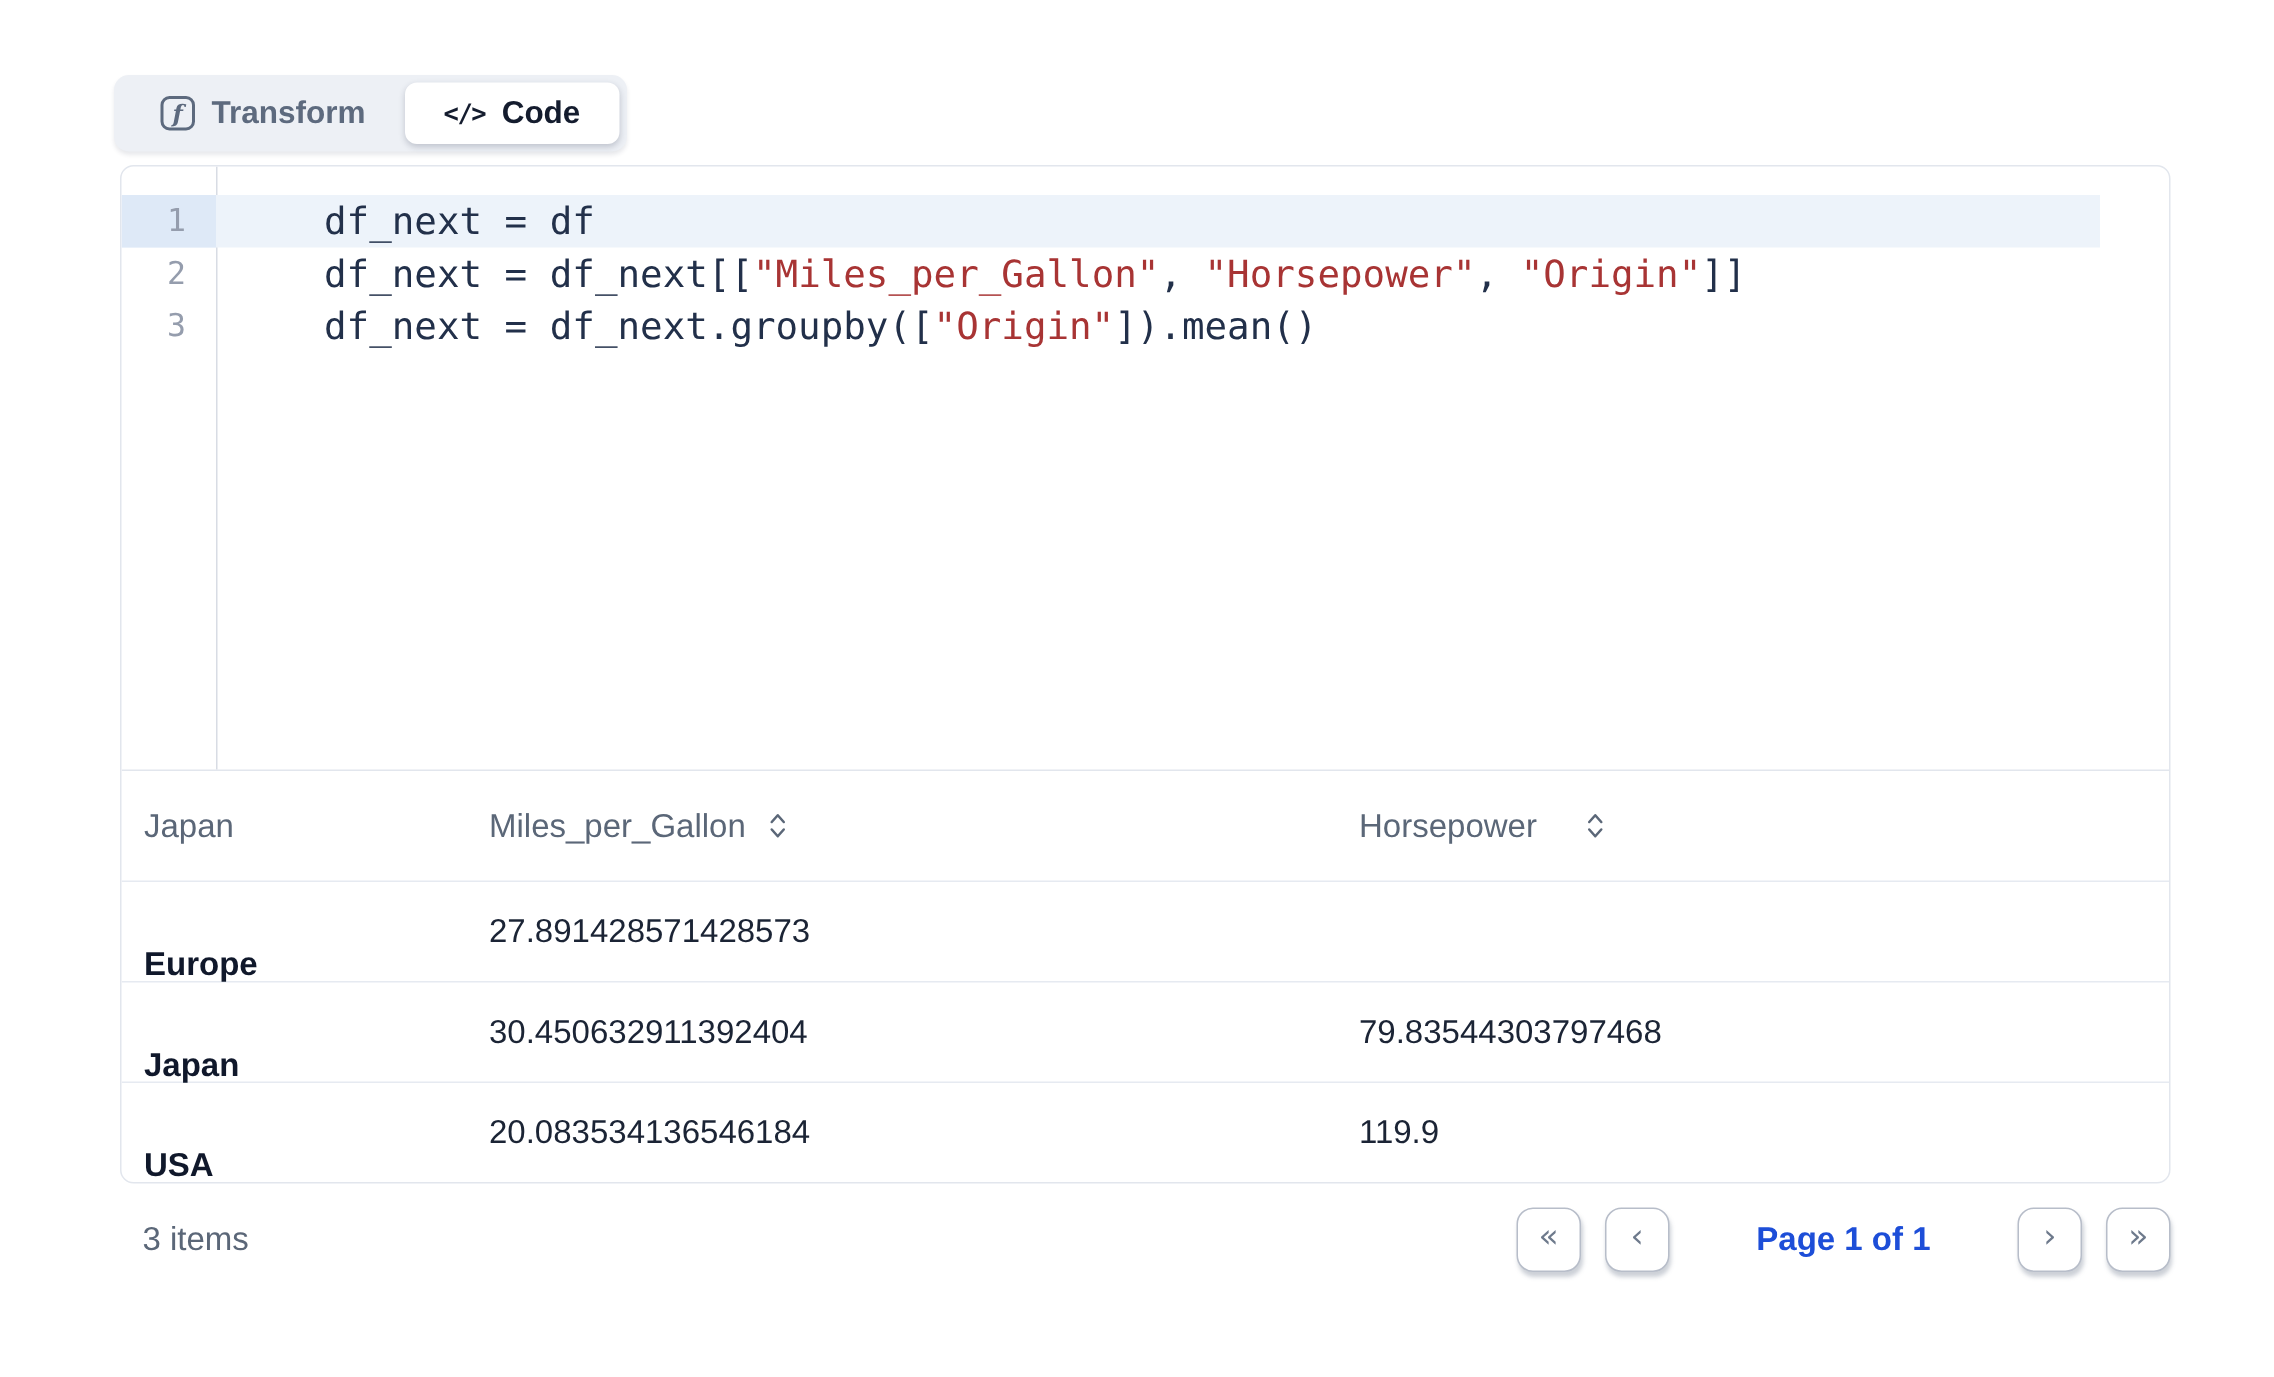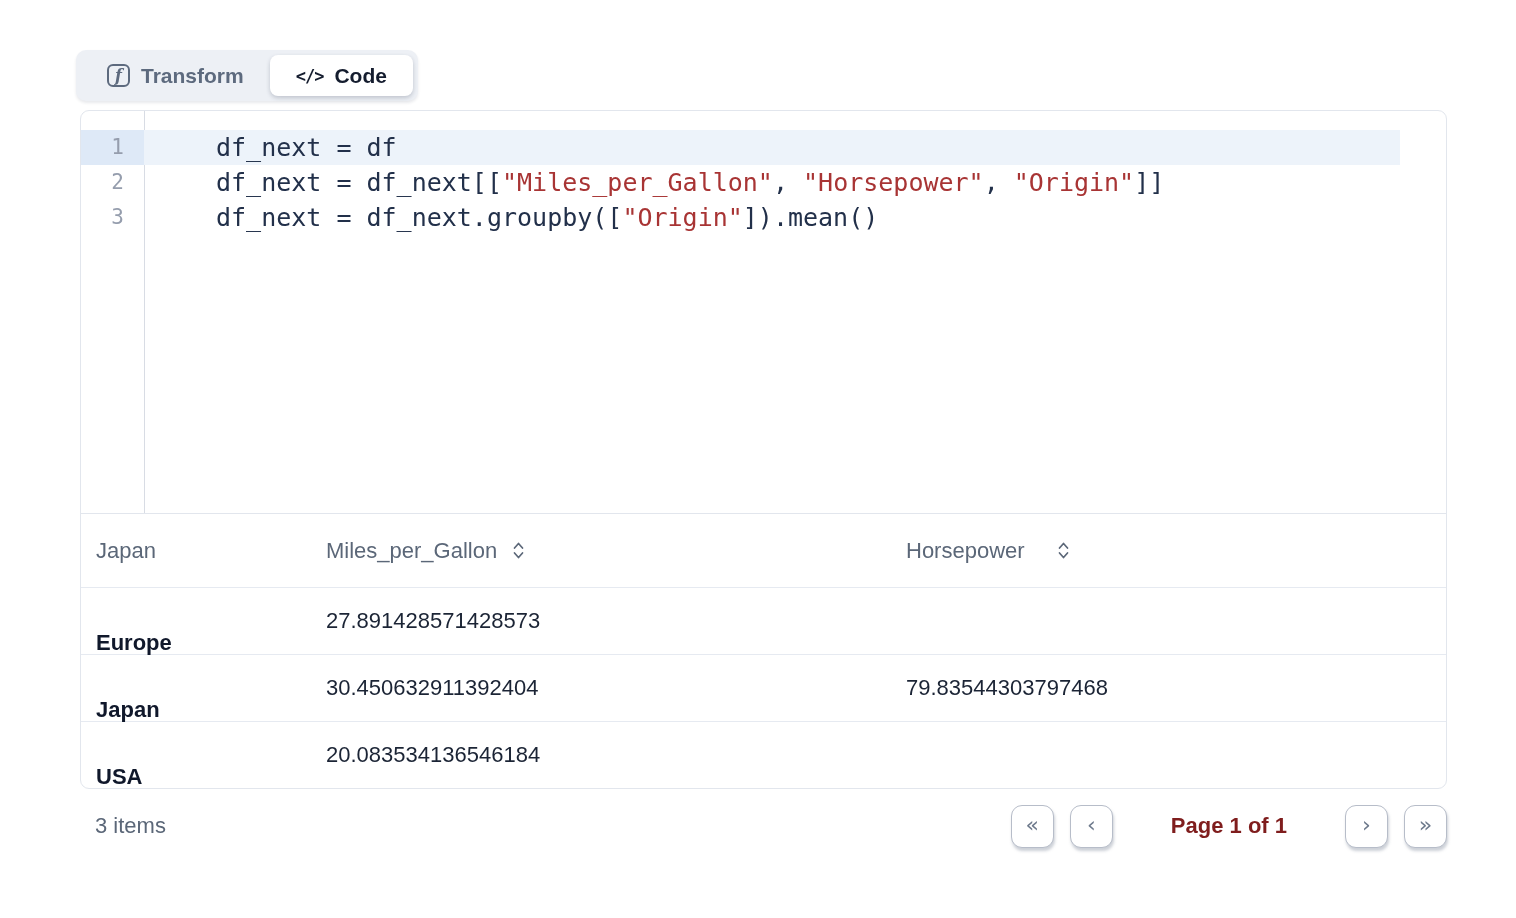--- a/index.html
+++ b/index.html
@@ -70,21 +70,21 @@
   .items-count { padding-left:15px; color:#5b6778; font-size:22px; }
   .pager { margin-left:auto; display:flex; align-items:center; }
   .page-btn {
     width:43px; height:43px; border-radius:11px; border:1.5px solid #b7bdc9;
     background:#fff; display:flex; align-items:center; justify-content:center;
     font-size:22px; color:#6e7a8c; cursor:pointer;
     box-shadow:1px 3px 3px rgba(110,120,140,.35);
     font-family:"DejaVu Sans", sans-serif; line-height:1; padding-bottom:3px;
   }
   .page-btn + .page-btn { margin-left:16px; }
-  .page-label { margin:0 58px; font-size:22px; font-weight:600; color:#7f1d1d; }
+  .page-label { margin:0 58px; font-size:22px; font-weight:600; color:#1d4ed8; }
 </style>
 </head>
 <body>
 
 <div class="page">
 
   <div class="seg-control">
     <div class="seg-tab">
       <span class="fn-icon">f</span>
       <span>Transform</span>
@@ -143,20 +143,21 @@
       <div class="col-mpg">27.891428571428573</div>
     </div>
     <div class="tbl-row">
       <div class="col-origin">Japan</div>
       <div class="col-mpg">30.450632911392404</div>
       <div class="col-hp">79.83544303797468</div>
     </div>
     <div class="tbl-row">
       <div class="col-origin">USA</div>
       <div class="col-mpg">20.083534136546184</div>
+      <div class="col-hp">119.9</div>
     </div>
   </div>
 
   <div class="footer">
     <div class="items-count">3 items</div>
     <div class="pager">
       <button class="page-btn">
         <span>«</span>
       </button>
       <button class="page-btn">

